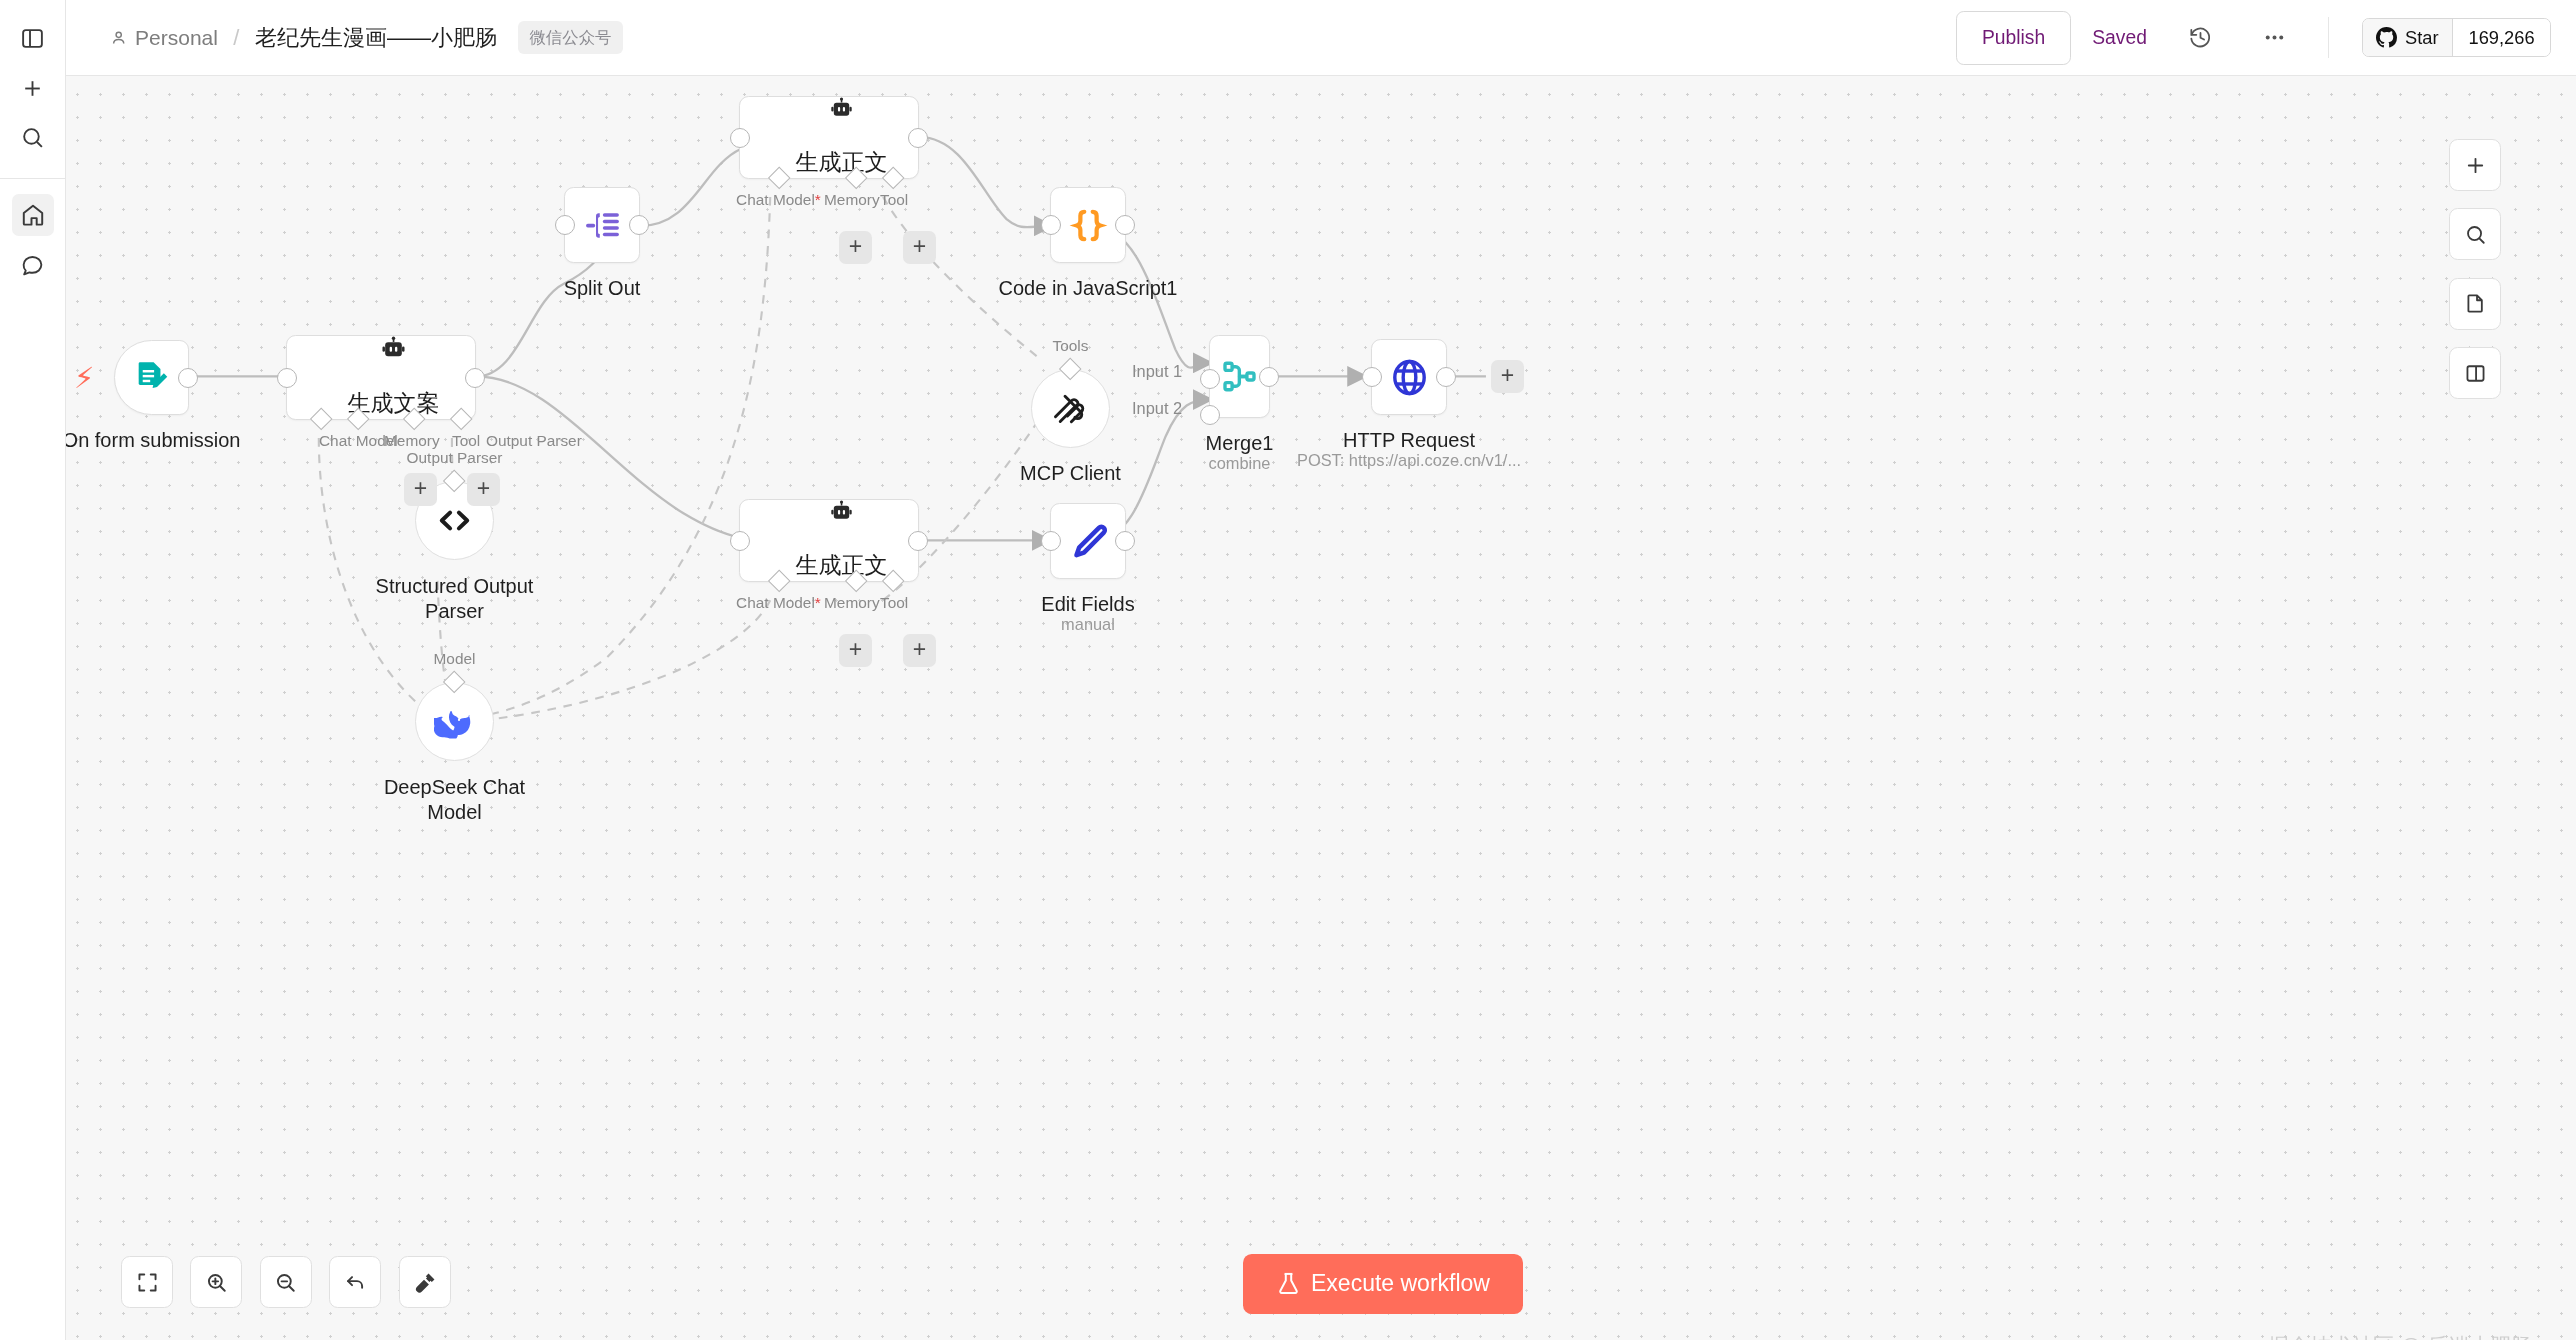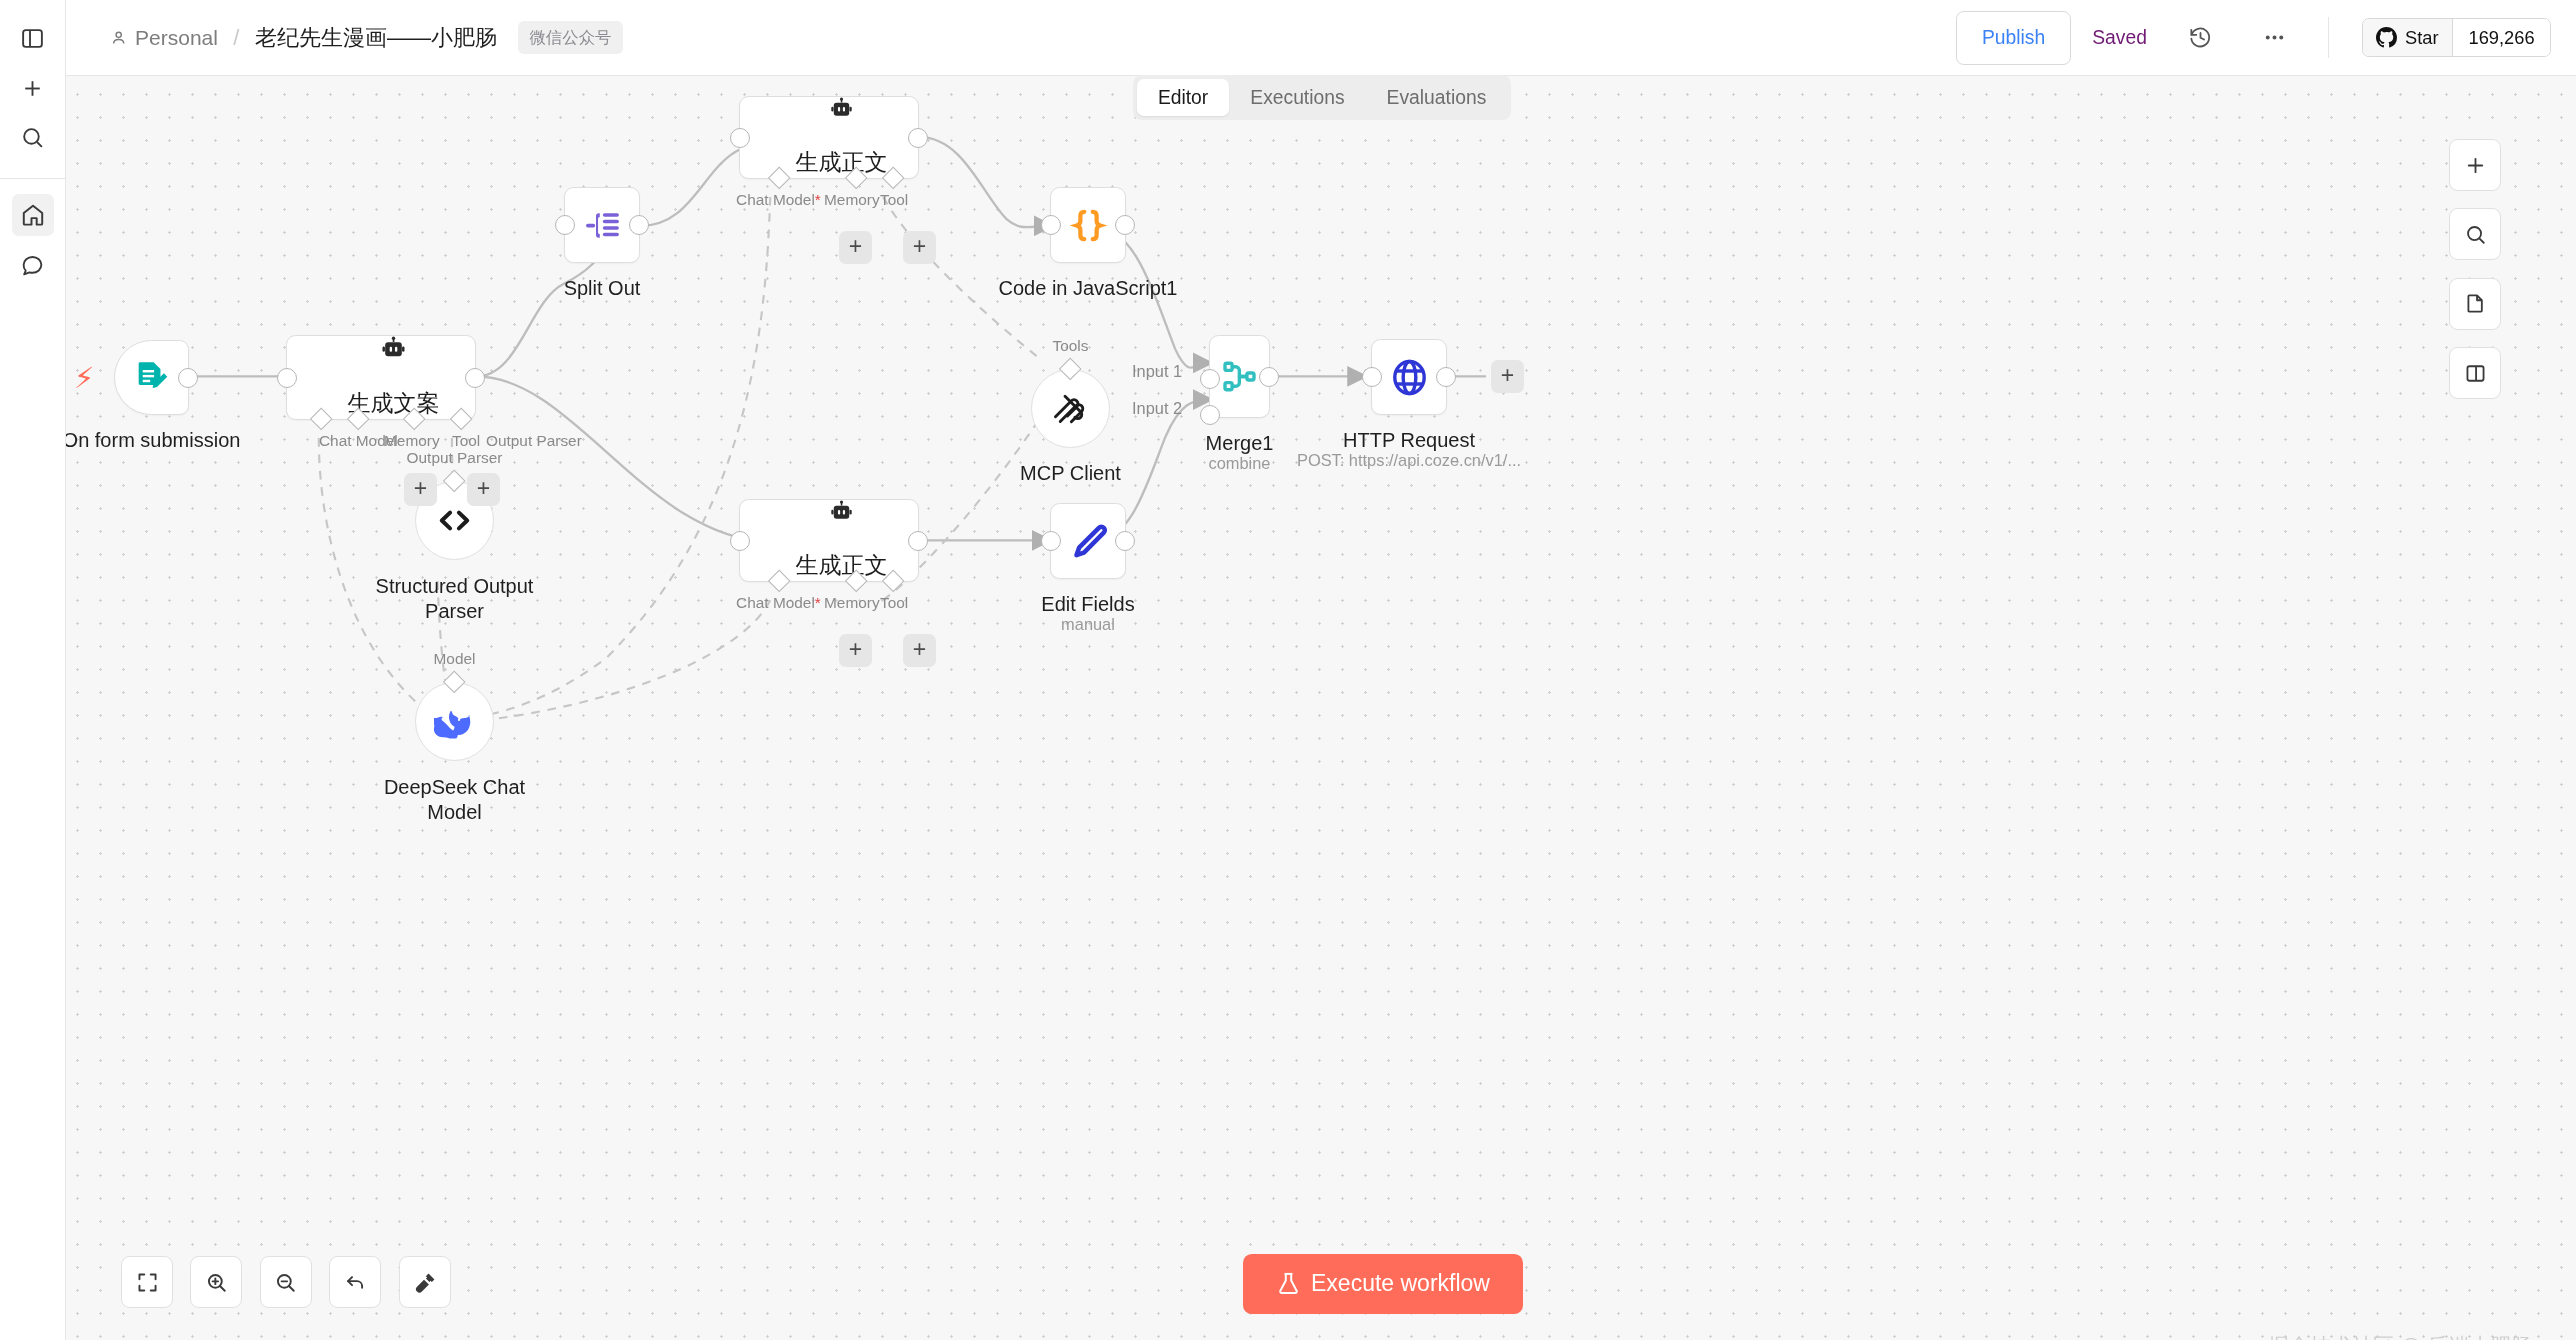--- a/index.html
+++ b/index.html
@@ -37,21 +37,21 @@
   .bc-sep { color:#c9c9c9; font-size:22px; margin:0 15.4px; }
   .bc-title { color:#1f1f1f; font-size:22px; }
   .bc-tag {
     margin-left:21px; background:#f0f0f0; color:#8b8b91;
     font-size:16.4px; padding:5.8px 11.6px; border-radius:5.8px;
   }
   .hdr-right {
     margin-left:auto; display:flex; align-items:center; gap:0; padding-right:0;
   }
   .publish-btn {
-    border:1px solid #d9d9d9; background:#fff; color:#3b82f6;
+    border:1px solid #d9d9d9; background:#fff; color:#701a75;
     font-size:19.3px; padding:15px 25px; border-radius:7.7px; cursor:pointer;
   }
   .saved-txt { color:#701a75; font-size:19.3px; margin-left:21px; }
   .hdr-icon {
     width:41px; height:41px; margin-left:33px; border-radius:5.8px; cursor:pointer;
     display:flex; align-items:center; justify-content:center; color:#555;
   }
   .hdr-divider { width:1px; height:41px; background:#e6e6e6; margin-left:33px; }
   .star-wrap {
     display:flex; margin-left:33px; margin-right:25px;
@@ -252,25 +252,20 @@
           <svg width="21" height="21" viewBox="0 0 16 16" fill="currentColor">
             <path d="M8 0C3.58 0 0 3.58 0 8c0 3.54 2.29 6.53 5.47 7.59.4.07.55-.17.55-.38 0-.19-.01-.82-.01-1.49-2.01.37-2.53-.49-2.69-.94-.09-.23-.48-.94-.82-1.13-.28-.15-.68-.52-.01-.53.63-.01 1.08.58 1.23.82.72 1.21 1.87.87 2.33.66.07-.52.28-.87.51-1.07-1.78-.2-3.64-.89-3.64-3.95 0-.87.31-1.59.82-2.15-.08-.2-.36-1.02.08-2.12 0 0 .67-.21 2.2.82a7.4 7.4 0 0 1 2-.27c.68 0 1.36.09 2 .27 1.53-1.04 2.2-.82 2.2-.82.44 1.1.16 1.92.08 2.12.51.56.82 1.27.82 2.15 0 3.07-1.87 3.75-3.65 3.95.29.25.54.73.54 1.48 0 1.07-.01 1.93-.01 2.2 0 .21.15.46.55.38A8.01 8.01 0 0 0 16 8c0-4.42-3.58-8-8-8z"></path>
           </svg>
           <span>Star</span>
         </div>
         <div class="star-count">169,266</div>
       </div>
     </div>
   </div>
 
-  <div id="tabs">
-    <div class="tab active">Editor</div>
-    <div class="tab">Executions</div>
-    <div class="tab">Evaluations</div>
-  </div>
 
   <div id="canvas">
 
     <svg id="edges" viewBox="0 0 2602 1327" width="2510" height="1280">
       <defs>
         <marker id="ah" markerWidth="9" markerHeight="9" refX="7" refY="4.5" orient="auto">
           <path d="M0,0 L9,4.5 L0,9 z" fill="#b0b0b0"></path>
         </marker>
       </defs>
       <g fill="none" stroke="#bdbdbd" stroke-width="2.4">

